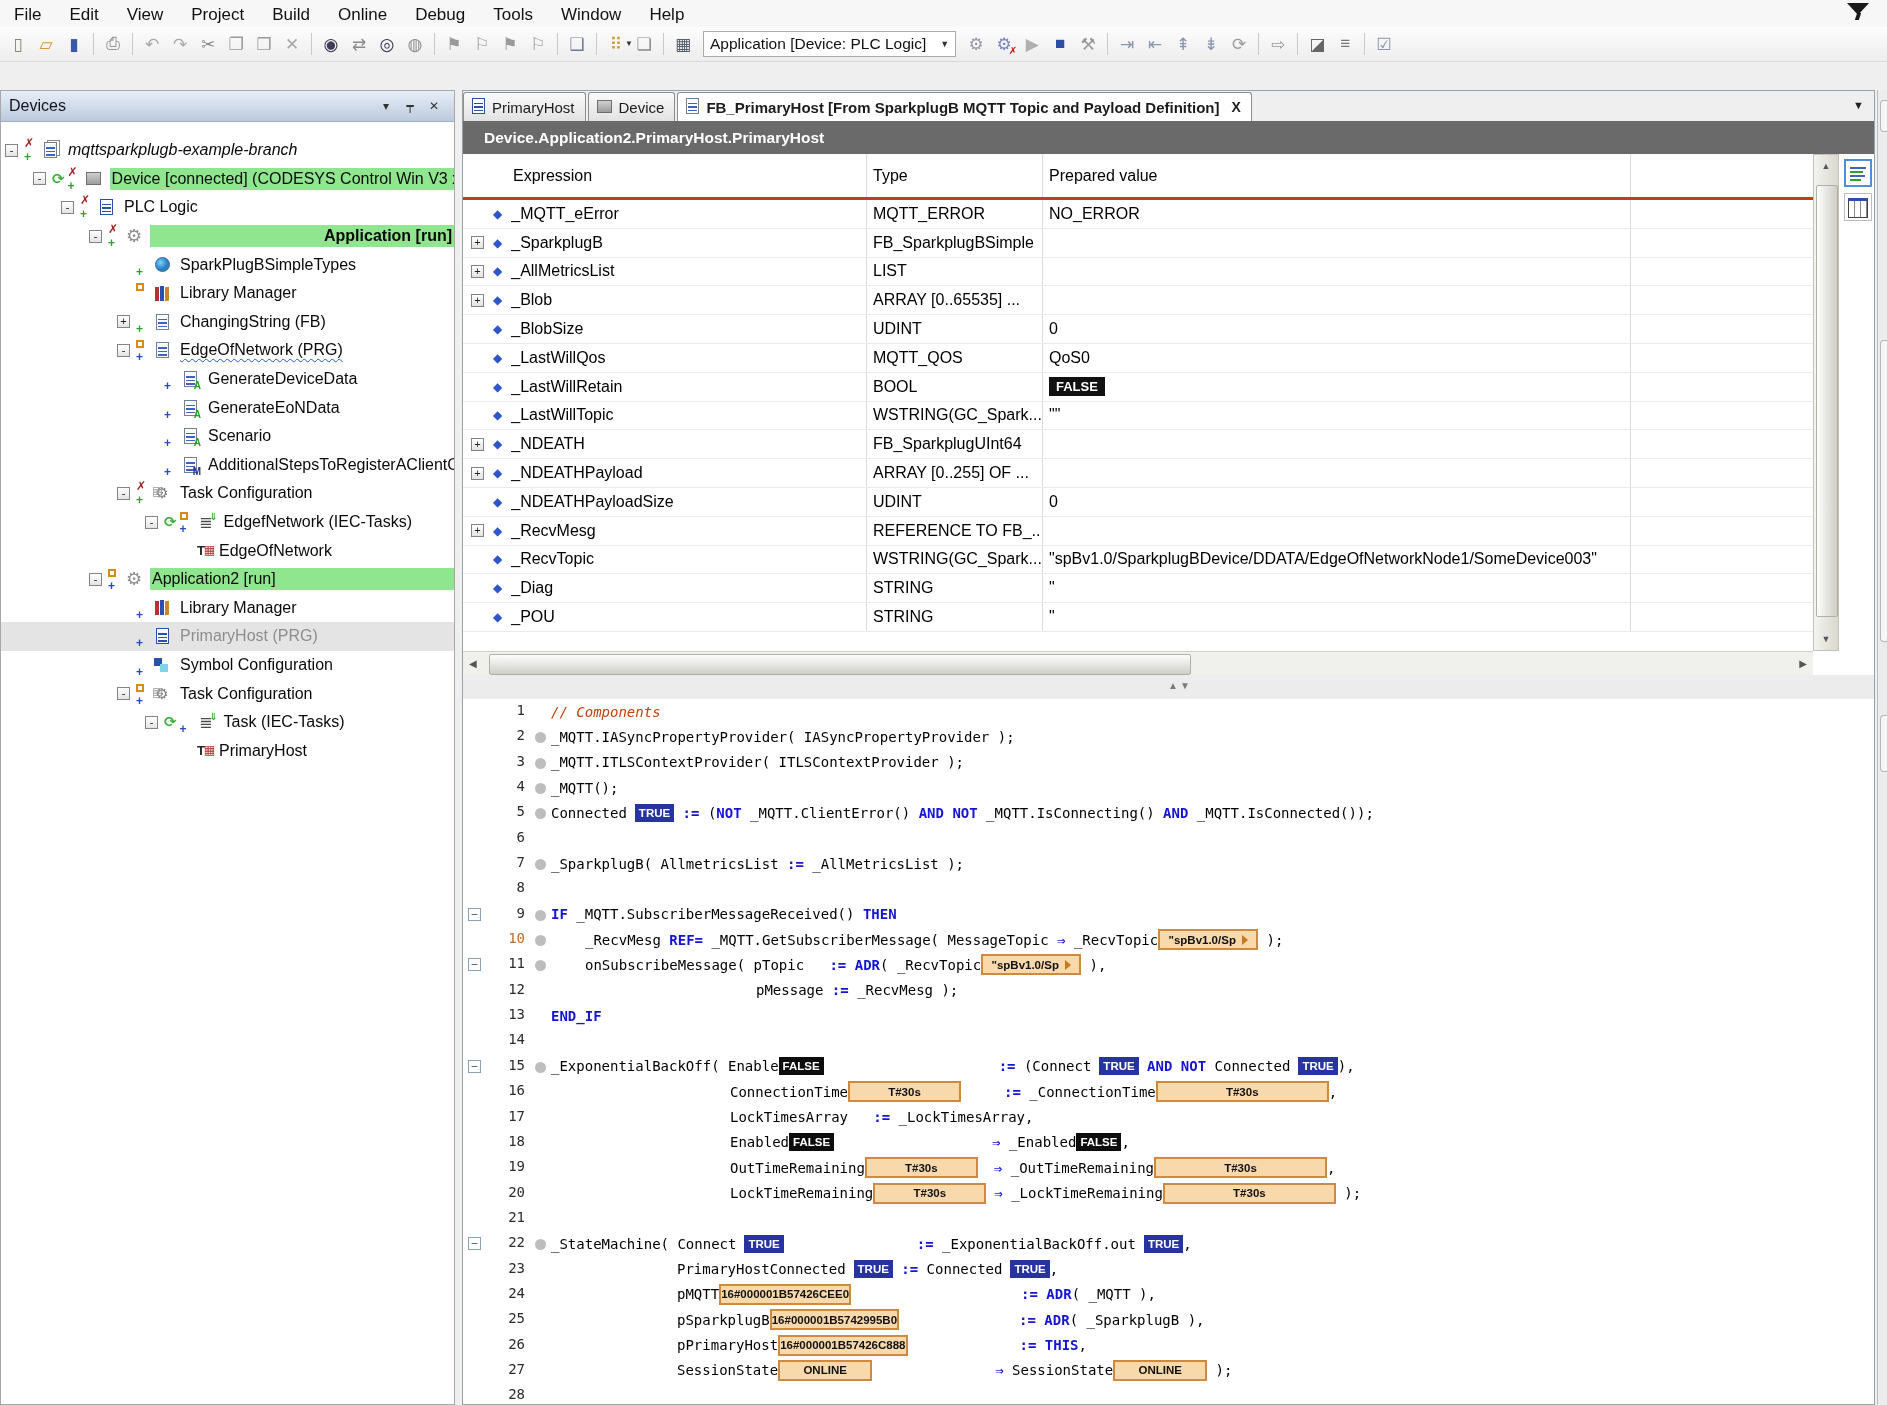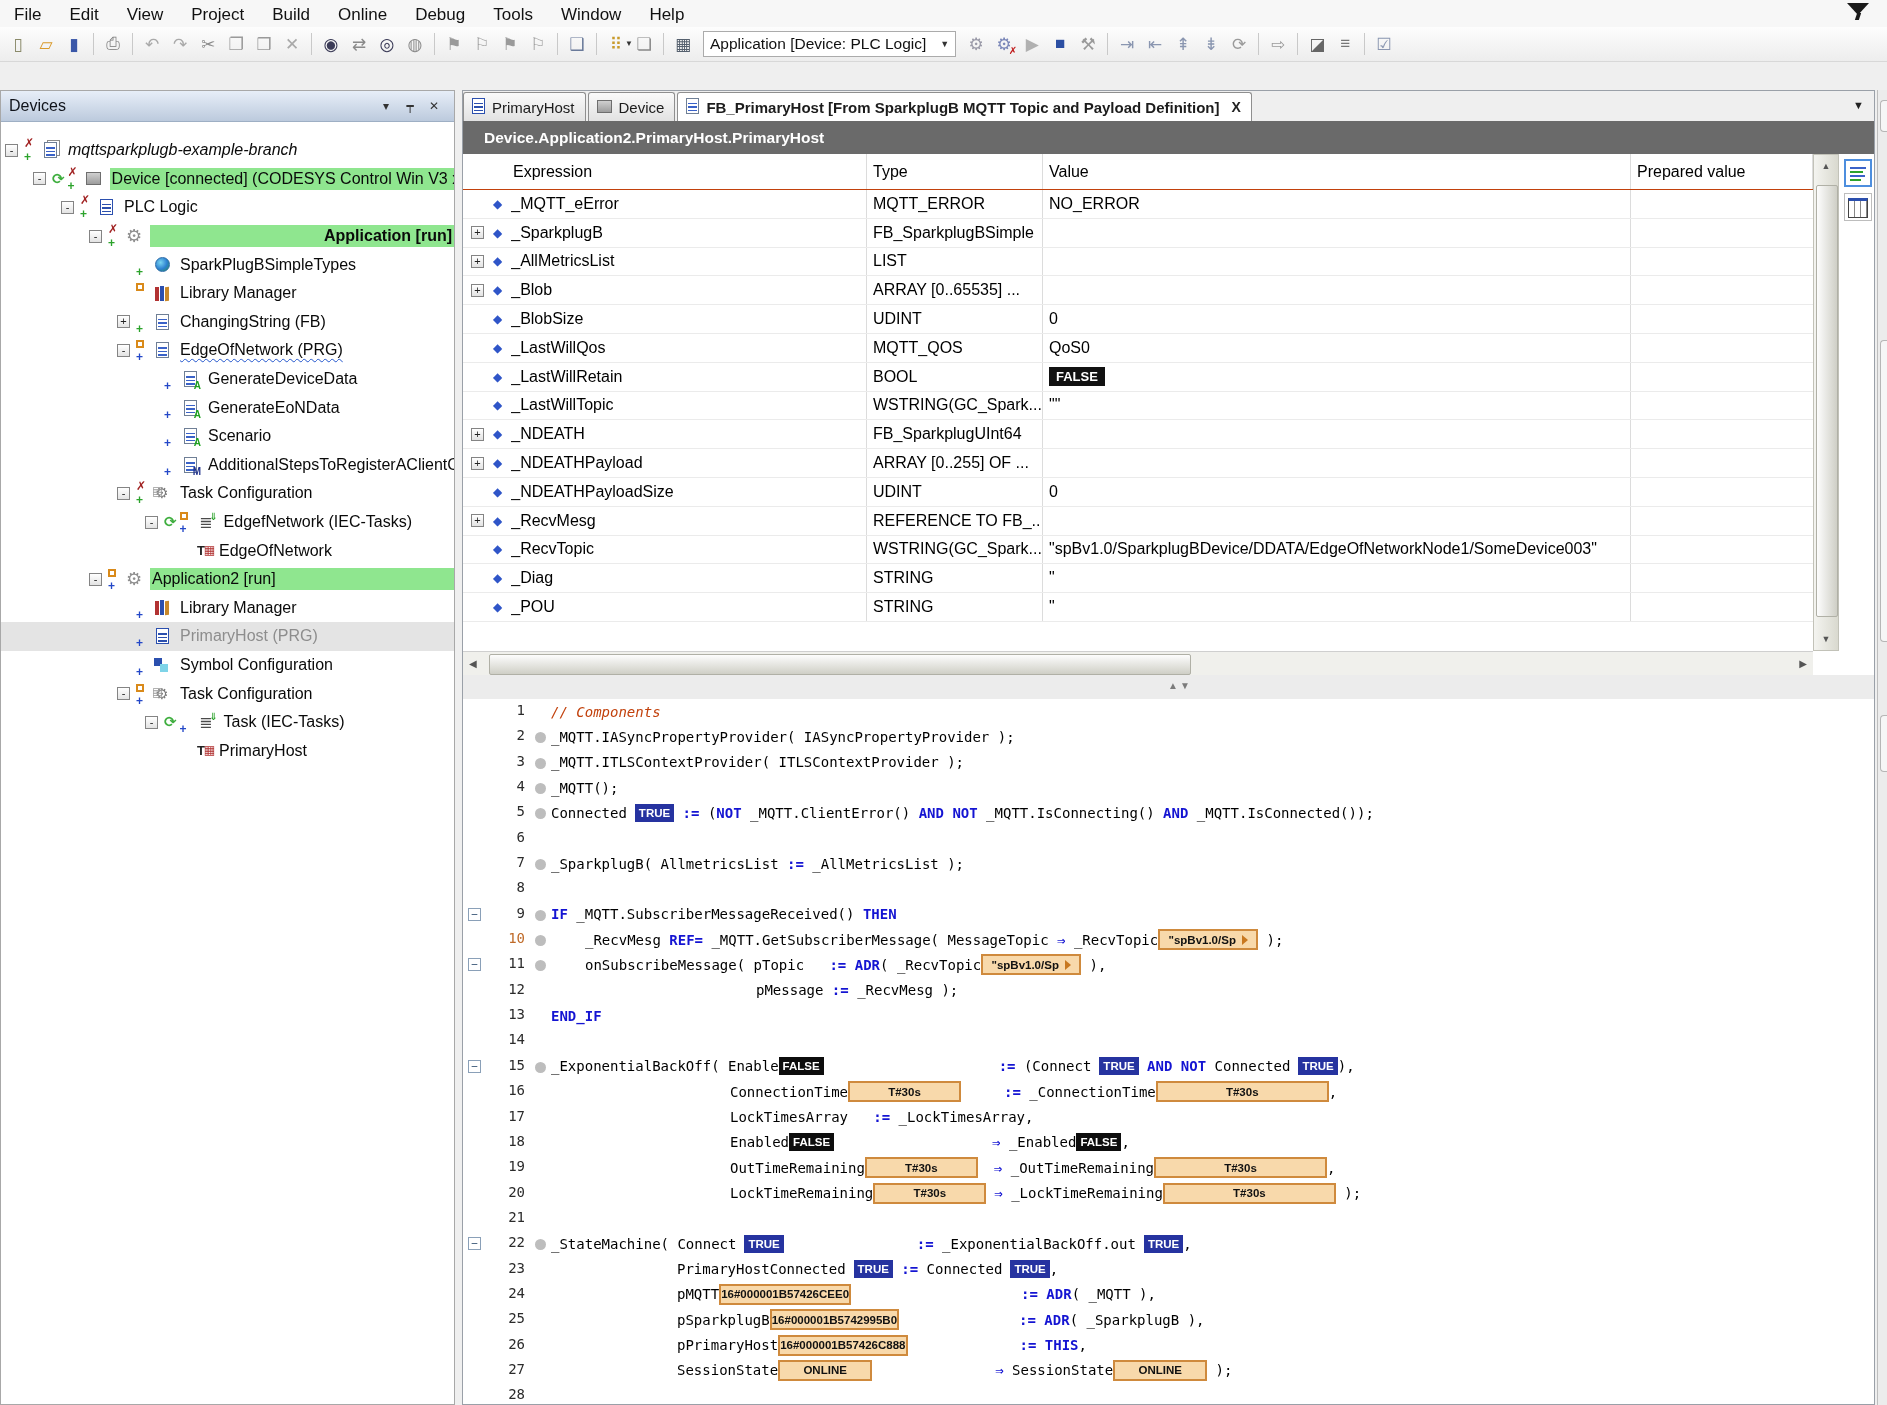--- a/index.html
+++ b/index.html
@@ -81,21 +81,21 @@
   .tab.active{background:#fff;font-weight:bold;}
   .tab .ticn{margin-right:7px;}
   .tab .close{margin-left:12px;font-weight:bold;font-size:14px;color:#222;}
   #tab-overflow{position:absolute;right:10px;top:8px;font-size:11px;color:#222;}
   
   #crumbbar{position:absolute;left:0;top:30px;width:100%;height:33px;background:#6a6a6a;display:flex;align-items:center;}
   #crumbbar .txt{color:#fff;font-weight:bold;font-size:15.5px;padding-left:21px;}
   
   #wtable{position:absolute;left:0;top:63px;width:1350px;height:497px;background:#fff;}
   .wrow{display:grid;grid-template-columns:404px 176px 588px 182px;height:28.8px;border-bottom:1px solid #ebebeb;box-sizing:border-box;}
-  .wrow.head{height:36px;border-bottom:1px solid #c2410c;}
+  .wrow.head{height:46px;border-bottom:3px solid #c2410c;}
   .wcell{border-right:1px solid #dcdcdc;display:flex;align-items:center;font-size:16px;color:#000;
     padding:0 6px;box-sizing:border-box;white-space:nowrap;overflow:hidden;}
   .wrow.head .wcell{font-size:16px;color:#000;}
   .wexp{width:13px;height:13px;border:1px solid #848484;background:linear-gradient(#fff,#e3e3e3);font-size:11px;
     line-height:11px;text-align:center;color:#222;box-sizing:border-box;margin:0 9px 0 2px;flex:none;}
   .wexp.none{visibility:hidden;}
   .wdia{color:#2f55c8;font-size:12px;margin-right:9px;flex:none;}
   .vbadge{background:#111;color:#fff;font-weight:bold;font-size:13px;padding:2px 7px;}
   
   #vscroll{position:absolute;left:1350px;top:63px;width:26px;height:497px;background:linear-gradient(to right,#f4f4f0,#d9d9cf);border:1px solid #c2c2b8;box-sizing:border-box;}
@@ -506,21 +506,20 @@
       </div>
     <span id="tab-overflow">▼</span>
     <div id="crumbbar">
       <span class="txt">Device.Application2.PrimaryHost.PrimaryHost</span>
     </div>
 
     <div id="wtable">
         <div class="wrow head">
           <div class="wcell" style="padding-left: 50px;">Expression</div>
           <div class="wcell">Type</div>
-          <div class="wcell">Value</div>
           <div class="wcell">Prepared value</div>
         </div>
         <div class="wrow">
           <div class="wcell">
             <span class="wexp none"></span>
             <span class="wdia">◆</span>
             <span>_MQTT_eError</span>
           </div>
           <div class="wcell">MQTT_ERROR</div>
           <div class="wcell">NO_ERROR</div>

